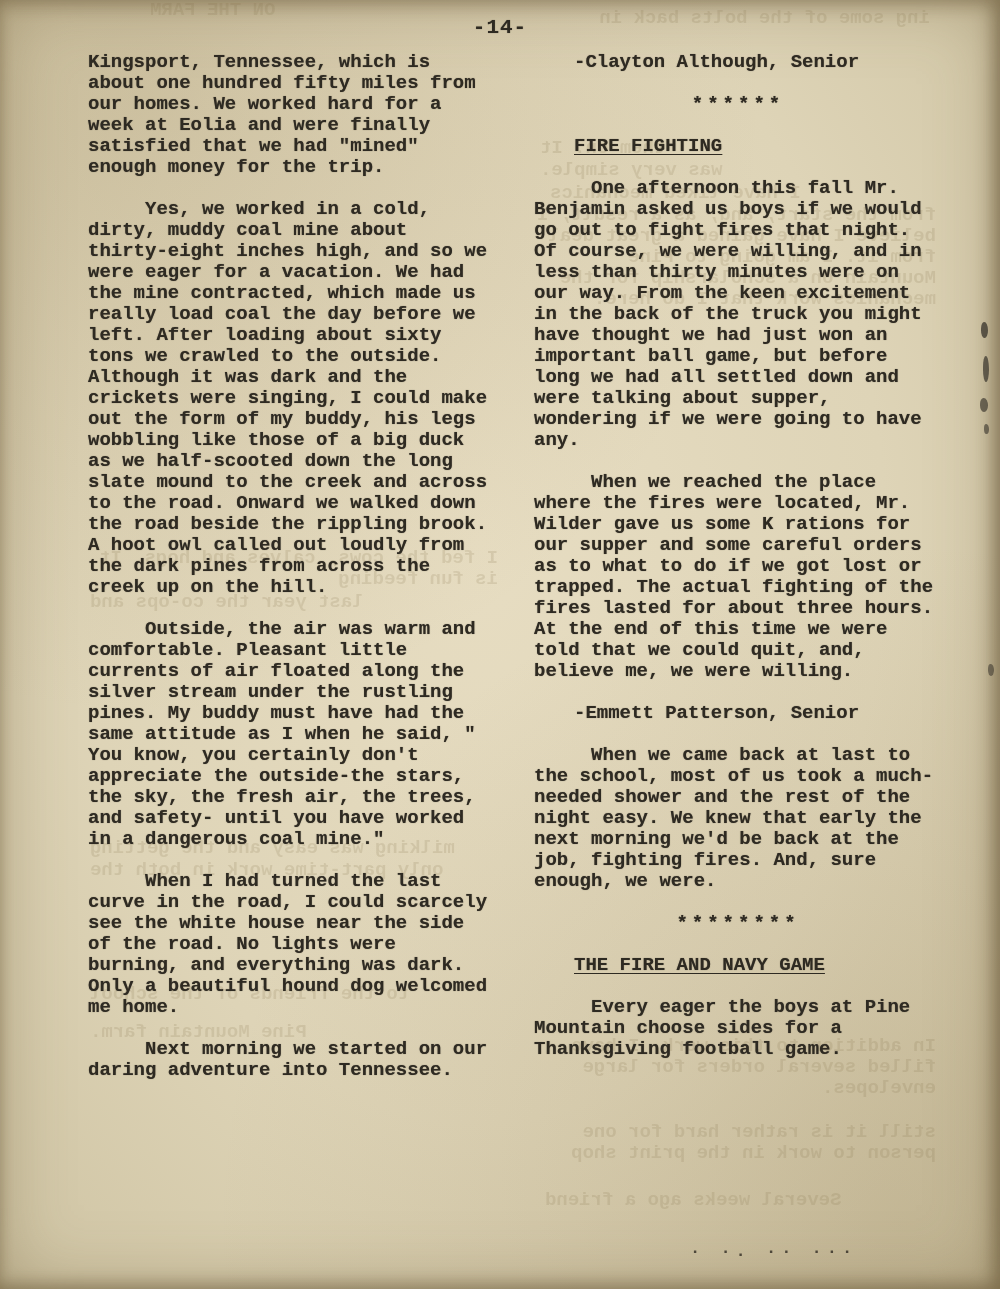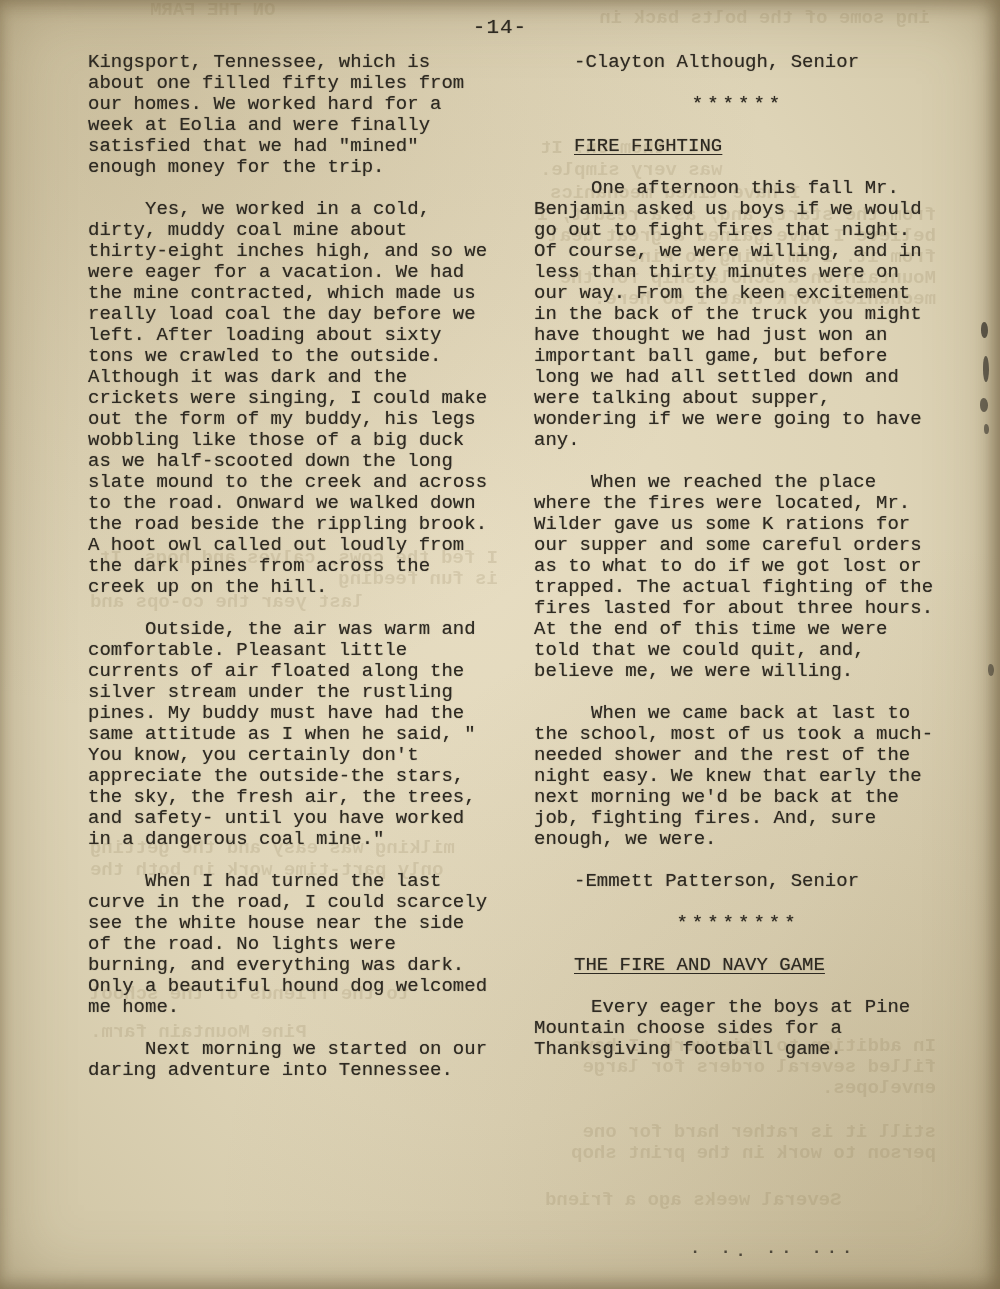--- a/index.html
+++ b/index.html
@@ -15,21 +15,21 @@
       radial-gradient(circle at 90% 95%, rgba(140,120,80,0.22), transparent 45%),
       radial-gradient(ellipse at 48% 42%, #e7ddc2 0%, #ded4b7 55%, #cdc2a1 100%);
     box-shadow:
       inset 0 0 70px rgba(110,92,55,0.38),
       inset -10px 0 16px rgba(86,70,40,0.35),
       inset 0 -8px 14px rgba(100,84,50,0.25),
       inset 0 10px 14px rgba(100,84,50,0.18);
   }
   .ink {
     color: #2e2a22;
-    font-weight: normal;
+    font-weight: bold;
     text-shadow: 0 0 1px rgba(46,42,34,0.6);
   }
   .page-number {
     position: absolute; top: 16px; left: 0; width: 100%;
     text-align: center; font-size: 21px; letter-spacing: 1px;
   }
   .columns {
     position: absolute; top: 52px; left: 88px;
     display: flex; gap: 38px;
   }
@@ -77,34 +77,34 @@
       <div class="bleed" style="left: 90px; top: 1022px;">Pine Mountain farm.</div>
       <div class="bleed" style="left: 528px; top: 1036px; width: 408px;">In addition to this work, I have filled several orders for large envelopes.</div>
       <div class="bleed" style="left: 528px; top: 1122px; width: 408px;">still it is rather hard for one person to work in the print shop</div>
       <div class="bleed" style="left: 545px; top: 1190px;">Several weeks ago a friend</div>
     </div>
 
   <div class="page-number ink">-14-</div>
 
   <div class="columns">
     <div class="col ink" id="col-left">
-        <div class="block para no-indent">Kingsport, Tennessee, which is about one filled fifty miles from our homes. We worked hard for a week at Eolia and were finally satisfied that we had "mined" enough money for the trip.</div>
+        <div class="block para no-indent">Kingsport, Tennessee, which is about one hundred fifty miles from our homes. We worked hard for a week at Eolia and were finally satisfied that we had "mined" enough money for the trip.</div>
         <div class="block para">Yes, we worked in a cold, dirty, muddy coal mine about thirty-eight inches high, and so we were eager for a vacation. We had the mine contracted, which made us really load coal the day before we left. After loading about sixty tons we crawled to the outside. Although it was dark and the crickets were singing, I could make out the form of my buddy, his legs wobbling like those of a big duck as we half-scooted down the long slate mound to the creek and across to the road. Onward we walked down the road beside the rippling brook. A hoot owl called out loudly from the dark pines from across the creek up on the hill.</div>
         <div class="block para">Outside, the air was warm and comfortable. Pleasant little currents of air floated along the silver stream under the rustling pines. My buddy must have had the same attitude as I when he said, " You know, you certainly don't appreciate the outside-the stars, the sky, the fresh air, the trees, and safety- until you have worked in a dangerous coal mine."</div>
         <div class="block para">When I had turned the last curve in the road, I could scarcely see the white house near the side of the road. No lights were burning, and everything was dark. Only a beautiful hound dog welcomed me home.</div>
         <div class="block para">Next morning we started on our daring adventure into Tennessee.</div>
       </div>
     <div class="col ink" id="col-right">
         <div class="block byline">-Clayton Although, Senior</div>
         <div class="block separator">******</div>
         <div class="block heading">FIRE FIGHTING</div>
         <div class="block para">One afternoon this fall Mr. Benjamin asked us boys if we would go out to fight fires that night. Of course, we were willing, and in less than thirty minutes were on our way. From the keen excitement in the back of the truck you might have thought we had just won an important ball game, but before long we had all settled down and were talking about supper, wondering if we were going to have any.</div>
         <div class="block para">When we reached the place where the fires were located, Mr. Wilder gave us some K rations for our supper and some careful orders as to what to do if we got lost or trapped. The actual fighting of the fires lasted for about three hours. At the end of this time we were told that we could quit, and, believe me, we were willing.</div>
+        <div class="block byline">-Emmett Patterson, Senior</div>
         <div class="block para">When we came back at last to the school, most of us took a much-needed shower and the rest of the night easy. We knew that early the next morning we'd be back at the job, fighting fires. And, sure enough, we were.</div>
-        <div class="block byline">-Emmett Patterson, Senior</div>
         <div class="block separator">********</div>
         <div class="block heading">THE FIRE AND NAVY GAME</div>
         <div class="block para">Every eager the boys at Pine Mountain choose sides for a Thanksgiving football game.</div>
       </div>
   </div>
 
   <div class="smudge s1"></div>
   <div class="smudge s2"></div>
   <div class="smudge s3"></div>
   <div class="smudge s4"></div>

